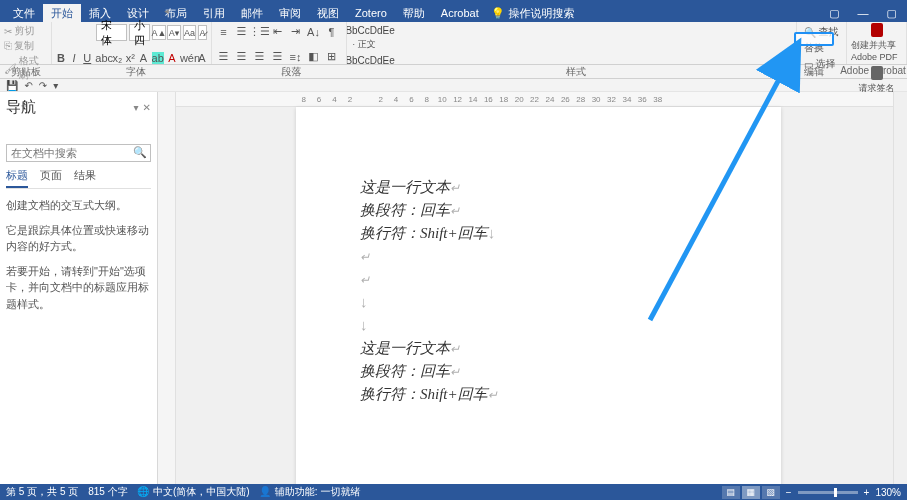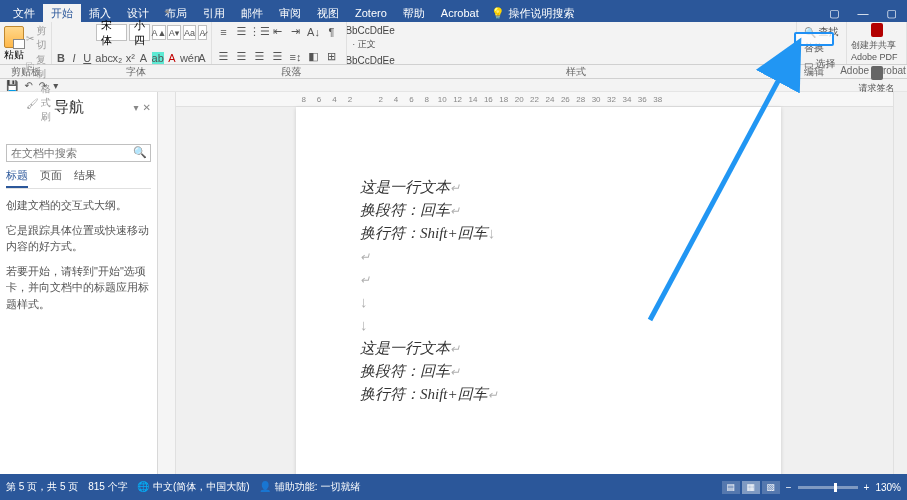--- a/index.html
+++ b/index.html
@@ -57,21 +57,21 @@
   .acro-group { width: 60px; display:flex; gap:4px; padding:1px 4px;}
   .acro-btn { display:flex;flex-direction:column;align-items:center;font-size:9px;color:#555;}
   .pdf-icon { width:12px;height:14px;background:#b30000;border-radius:2px;margin-bottom:2px;}
   
   .qat { height: 13px; background: #f3f3f3; display:flex; align-items:center; padding-left:6px; gap:6px; color:#555; font-size:10px; border-bottom:1px solid #e5e5e5;}
   
   .main { display: flex; height: 406px; background: #fff; }
   
   .nav-pane { width: 158px; border-right: 1px solid #d8d8d8; display: flex; flex-direction: column; padding: 4px 6px; background:#fff;}
   .nav-title-row { display:flex; justify-content:space-between; align-items:center; margin-bottom:4px; margin-top:2px;}
-  .nav-title { font-size: 15px; color: #333; margin-left: 48px; }
+  .nav-title { font-size: 15px; color: #333; }
   .nav-title-icons { display:flex; gap:4px; color:#888; font-size:10px;}
   .nav-search { position: relative; margin-bottom: 6px; margin-top: 23px; }
   .nav-search input { width: 100%; height: 18px; border: 1px solid #c0c0c0; padding: 0 18px 0 4px; font-size: 11px; background:#fff; }
   .nav-search .sicon { position:absolute; right:4px; top:2px; color:#888; font-size:11px;}
   .nav-tabs { display:flex; gap:12px; font-size:11px; color:#555; border-bottom:1px solid #e0e0e0; margin-bottom:8px;}
   .nav-tab { padding-bottom:3px; cursor:pointer;}
   .nav-tab.active { color:#2b579a; border-bottom: 2px solid #2b579a;}
   .nav-body { font-size: 11px; color: #555; line-height: 1.5; }
   .nav-body p { margin-bottom: 8px; }
   
@@ -83,21 +83,21 @@
   .page { width: 485px; min-height: 395px; background: #fff; margin: 0 auto; margin-left: 120px; margin-top: 0; box-shadow: 0 1px 4px rgba(0,0,0,0.15); padding: 70px 64px; font-family: "SimSun", serif; font-size: 15px; color: #333; line-height: 1.4; }
   .page p { margin-bottom: 2px; font-style: italic; }
   .pmark { color:#b0b0b0; font-size:12px;}
   .arrow-down { color:#b0b0b0;}
   
   .vscroll { width: 14px; background:#f0f0f0; border-left:1px solid #e0e0e0;}
   
   .collapse-handle { position:absolute; top:0; left:157px; width:19px; height:405px; display:flex; align-items:flex-start; justify-content:center; padding-top:6px;}
   .collapse-handle span { font-size:9px; color:#888;}
   
-  .statusbar { height: 26px; background: #2b579a; color: #fff; display: flex; align-items: center; font-size: 10px; padding: 0 6px; position:absolute; bottom:0; left:0; right:0;}
+  .statusbar { height: 16px; background: #2b579a; color: #fff; display: flex; align-items: center; font-size: 10px; padding: 0 6px; position:absolute; bottom:0; left:0; right:0;}
   .statusbar .sitem { margin-right: 10px; }
   .statusbar .right { margin-left:auto; display:flex; align-items:center; gap:6px;}
   .view-btns { display:flex; gap:2px;}
   .view-btn { width:18px;height:13px;background:rgba(255,255,255,0.2);display:flex;align-items:center;justify-content:center;font-size:9px;}
   .zoom-slider { width:60px;height:3px;background:rgba(255,255,255,0.4);position:relative;}
   .zoom-slider::after{content:"";position:absolute;left:60%;top:-3px;width:3px;height:9px;background:#fff;}
   
   .big-arrow { position: absolute; top: 20px; left: 455px; width: 355px; height: 310px; pointer-events: none; z-index: 20; }
 </style>
 </head>
@@ -125,24 +125,20 @@
   <div class="win-controls">
     <span>▢</span>
     <span>—</span>
     <span>▢</span>
   </div>
 </div>
 
 <div class="ribbon">
   <div class="ribbon-group clipboard">
     <div style="display:flex;gap:2px;">
-      <div class="paste-btn">
-        <div class="paste-icon"></div>
-        <span>粘贴</span>
-      </div>
       <div class="clip-small">
         <span>✂ <span>剪切</span></span>
         <span>⎘ <span>复制</span></span>
         <span>🖌 <span>格式刷</span></span>
       </div>
     </div>
   </div>
 
   <div class="ribbon-group font-group">
     <div class="font-row1">

